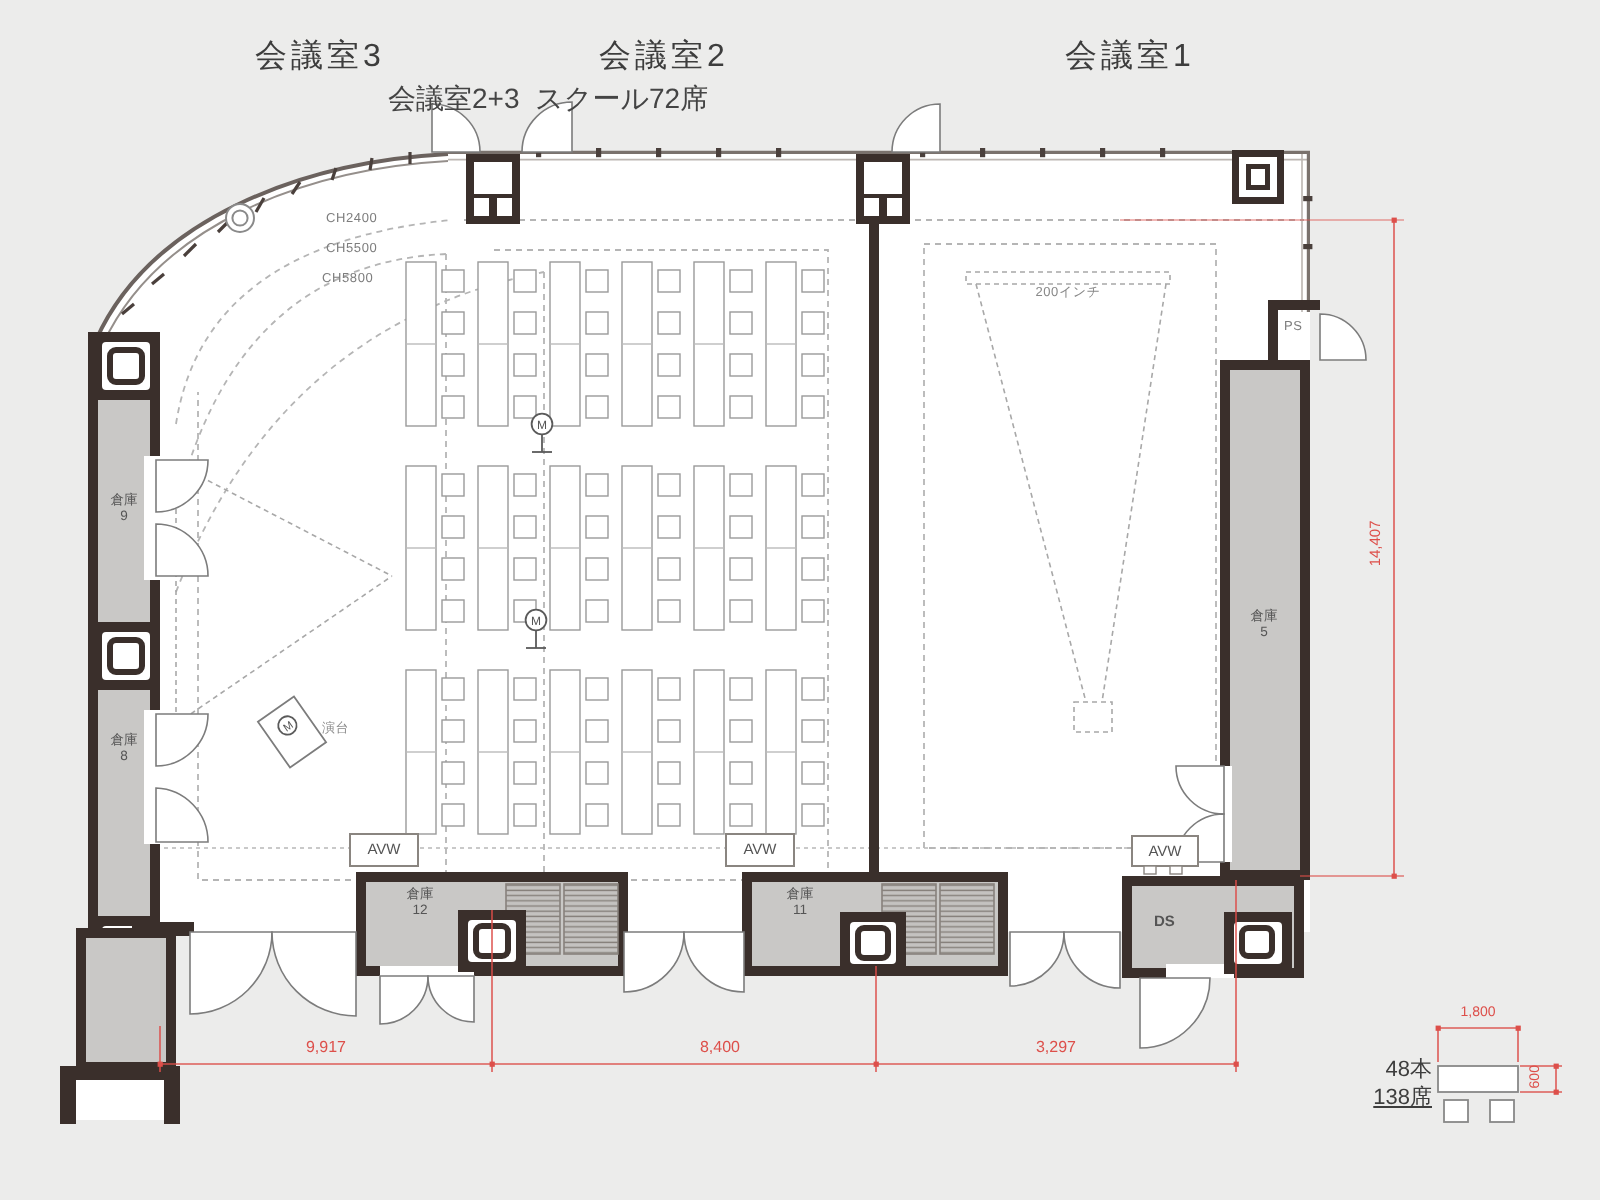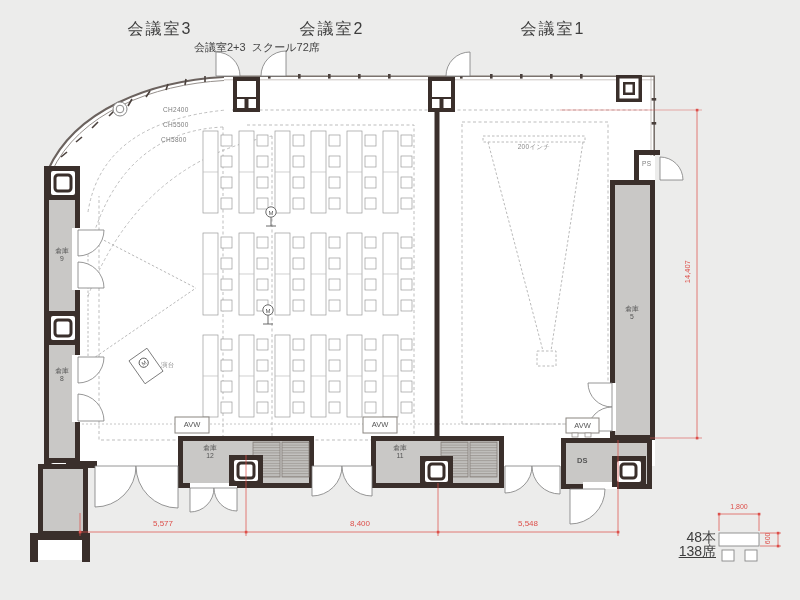--- a/index.html
+++ b/index.html
@@ -1,27 +1,27 @@
 <!DOCTYPE html>
 <html><head>
 <meta charset="utf-8">
 <style>
   html,body{margin:0;padding:0;}
   #canvas{position:relative;width:800px;height:600px;background:#ececeb;overflow:hidden;
           font-family:"Liberation Sans", sans-serif;padding-left:12px;}
   svg{position:absolute;left:0;top:0;}
   .lbl{position:absolute;color:#4a4a4a;white-space:nowrap;line-height:1.25;}
   .title{font-size:16px;letter-spacing:2px;color:#3d3d3d;}
-  .sub{font-size:11px;color:#444;}
+  .sub{font-size:14px;color:#444;}
   .small{font-size:6.5px;color:#7d7d7d;letter-spacing:0.3px;}
   .room-lbl{font-size:6.8px;color:#555;text-align:center;}
   .ctr{transform:translateX(-50%);}
   .red{color:#dd4f4a;font-size:8px;}
   .rot{transform:rotate(-90deg);transform-origin:center;}
-  .legend-txt{font-size:14px;color:#3d3d3d;text-align:right;}
+  .legend-txt{font-size:11px;color:#3d3d3d;text-align:right;}
 </style>
 </head>
 <body>
 
 <div id="canvas">
 
   <svg width="800" height="600" viewBox="0 0 800 600">
     <defs>
       <pattern id="hatch" width="4" height="2.6" patternUnits="userSpaceOnUse">
         <rect width="4" height="2.6" fill="#c4c2c0"></rect>
@@ -354,21 +354,21 @@
         <rect x="695.8" y="436.8" width="2.6" height="2.6"></rect>
       <rect x="717.8" y="512.8" width="2.6" height="2.6"></rect>
         <rect x="757.8" y="512.8" width="2.6" height="2.6"></rect>
       <rect x="776.8" y="531.8" width="2.6" height="2.6"></rect>
         <rect x="776.8" y="544.8" width="2.6" height="2.6"></rect>
     </g>
   </svg>
 
   <div class="lbl title ctr" style="left:160px;top:19px;">会議室3</div>
   <div class="lbl title ctr" style="left:332px;top:19px;">会議室2</div>
-  <div class="lbl title ctr" style="left:553px;top:19px;">会議室1</div>
+  <div class="lbl title ctr" style="left:565px;top:19px;">会議室1</div>
   <div class="lbl sub" style="left:194px;top:41px;">
     <span>会議室2+3</span>&nbsp;&nbsp;<span>スクール72席</span>
   </div>
 
   <div class="lbl small" style="left:163px;top:106px;">CH2400</div>
   <div class="lbl small" style="left:163px;top:121px;">CH5500</div>
   <div class="lbl small" style="left:161px;top:136px;">CH5800</div>
 
   <div class="lbl small ctr" style="left:534px;top:143px;color:#888;">200インチ</div>
   <div class="lbl small" style="left:161px;top:361px;color:#888;">演台</div>
@@ -394,22 +394,22 @@
     <div>11</div>
   </div>
 
   <div class="lbl small" style="left:642px;top:160px;">PS</div>
   <div class="lbl" style="left:577px;top:456px;font-size:7.5px;color:#555;font-weight:bold;">DS</div>
 
   <div class="lbl ctr" style="left:192px;top:420px;font-size:7.5px;color:#555;">AVW</div>
   <div class="lbl ctr" style="left:380px;top:420px;font-size:7.5px;color:#555;">AVW</div>
   <div class="lbl ctr" style="left:582.5px;top:421px;font-size:7.5px;color:#555;">AVW</div>
 
-  <div class="lbl red ctr" style="left:163px;top:519px;">5,577</div>
+  <div class="lbl red ctr" style="left:163px;top:519px;">9,917</div>
   <div class="lbl red ctr" style="left:360px;top:519px;">8,400</div>
-  <div class="lbl red ctr" style="left:528px;top:519px;">5,548</div>
+  <div class="lbl red ctr" style="left:528px;top:519px;">3,297</div>
   <div class="lbl red rot" style="left:676px;top:267px;font-size:7.5px;">14,407</div>
   <div class="lbl red ctr" style="left:739px;top:503px;font-size:7px;">1,800</div>
   <div class="lbl red rot" style="left:763px;top:534px;font-size:7px;">600</div>
 
   <div class="lbl legend-txt" style="left:672px;top:529px;width:44px;">48本</div>
   <div class="lbl legend-txt" style="left:672px;top:543px;width:44px;text-decoration:underline;">138席</div>
 </div>
 
 </body></html>

